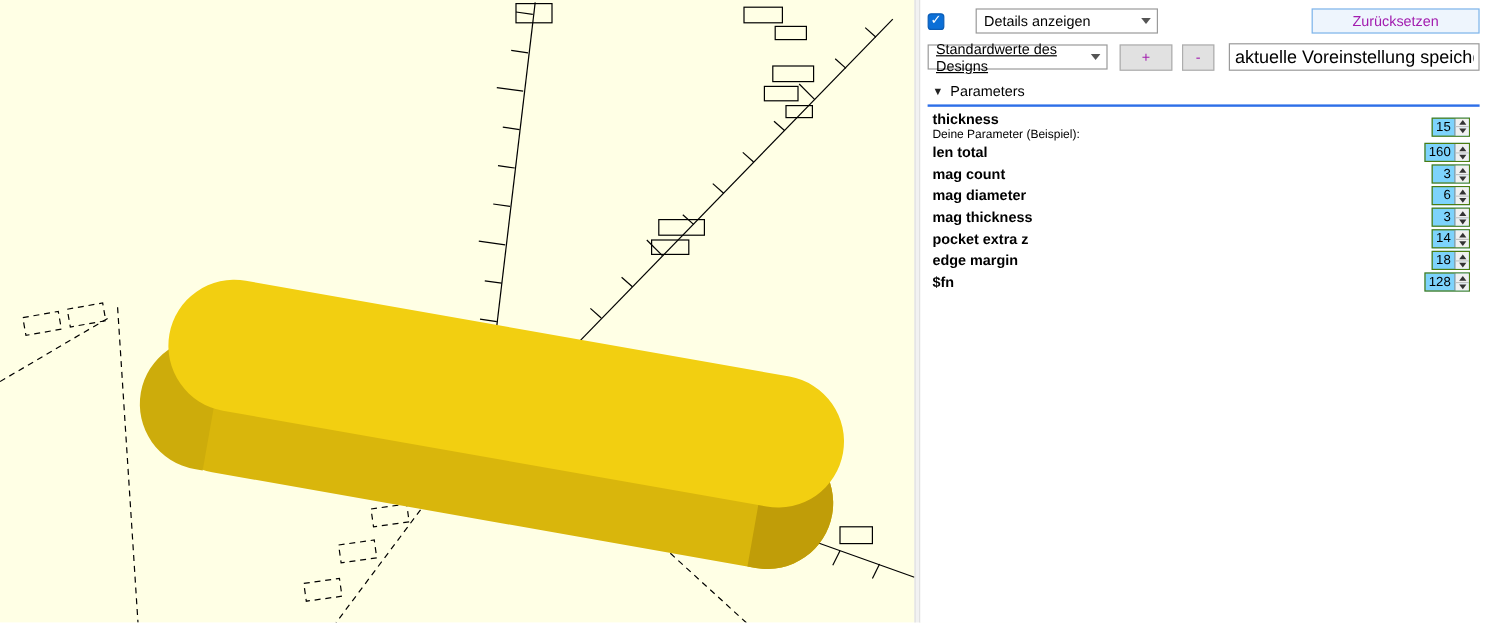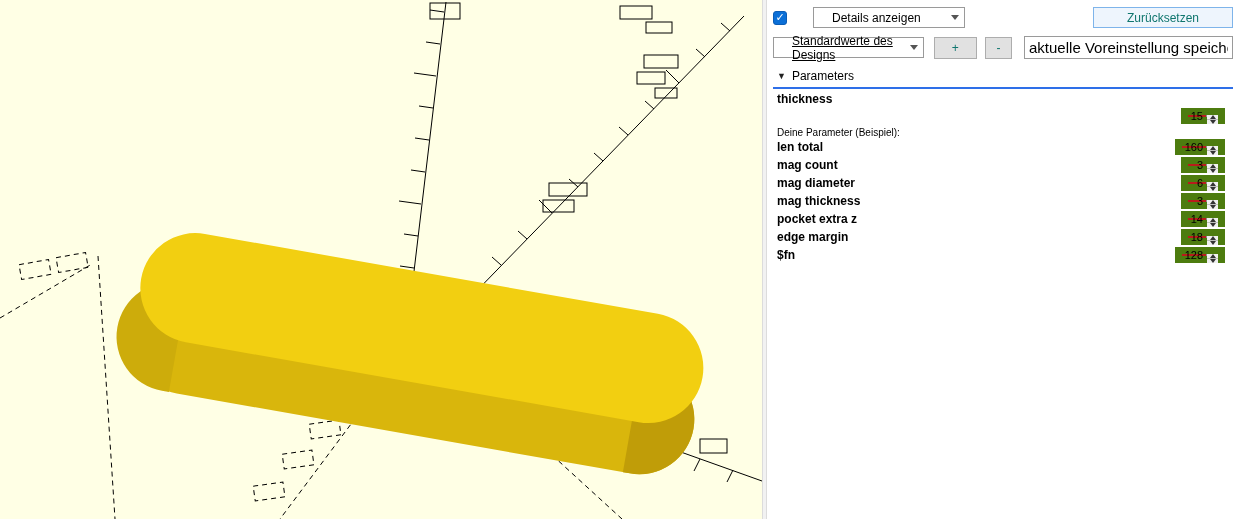--- a/index.html
+++ b/index.html
@@ -13,43 +13,43 @@
   
   .splitter { width:5px; flex:0 0 auto; background:#f2f2f2; border-left:1px solid #dcdcdc; border-right:1px solid #dcdcdc; cursor:col-resize; }
 
   
   .customizer { flex:1; background:#ffffff; padding:7px 8px 0 6px; font-size:12px; color:#000; overflow:hidden; }
   .toolbar-row { display:flex; align-items:center; margin-bottom:8px; }
   .checkbox-wrap { display:flex; align-items:center; gap:6px; cursor:default; }
   .checkbox { width:14px; height:14px; background:#0b6fd7; border:1px solid #0b5cb5; border-radius:3px; color:#fff;
               display:flex; align-items:center; justify-content:center; font-size:11px; line-height:1; }
   .combo { border:1px solid #9a9a9a; background:#fff; height:21px; display:flex; align-items:center;
-           justify-content:space-between; padding:0 5px 0 18px; font-size:12px; }
+           justify-content:space-between; padding:0 5px 0 6px; font-size:12px; }
   .combo .chev { width:0; height:0; border-left:4px solid transparent; border-right:4px solid transparent;
                  border-top:5px solid #555; margin-left:8px; }
   .combo.details { width:152px; margin-left:26px; }
   .combo.preset { width:158px;text-decoration:underline; }
-  .btn { background:#e1e1e1; border:1px solid #adadad; height:21px; font-size:12px; font-family:inherit; color:#0f766e;
+  .btn { background:#e1e1e1; border:1px solid #adadad; height:21px; font-size:12px; font-family:inherit; color:#a21caf;
          display:flex; align-items:center; justify-content:center; }
   .btn.reset { width:140px; margin-left:auto; background:#eef5fd; border-color:#7eb4ea; }
   .btn.plus { width:45px; height:22px; margin-left:10px; }
   .btn.minus { width:28px; height:22px; margin-left:8px; }
   .save-field { flex:1; margin-left:12px; border:1px solid #9a9a9a; height:23px; font-family:inherit;
                 font-size:15px; padding:0 4px; color:#000; background:#fff; }
 
   .params-header { display:flex; align-items:center; gap:6px; padding:2px 0 4px 4px; font-size:12px; }
   .tri-collapse { font-size:9px; color:#222; line-height:1; }
   .params-body { border-top:2px solid #2e6fe8; padding:4px 8px 0 4px; }
 
   .param-row { display:flex; align-items:center; justify-content:space-between; min-height:18px; }
-  .param-labels { display:flex; flex-direction:column; line-height:1.15;gap:20px; }
+  .param-labels { display:flex; flex-direction:column; line-height:1.15; }
   .param-label { font-weight:bold; font-size:12px; }
   .param-desc { font-size:10px; font-weight:normal; }
 
-  .spinbox { display:inline-flex; align-items:stretch; border:7px solid #4d7c0f; background:#b91c1c; height:16px; }
+  .spinbox { display:inline-flex; align-items:stretch; border:1px solid #4d7c0f; background:#7dd3fc; height:16px; }
   .spin-value { font-size:11px; padding:0 3px; min-width:18px; display:flex; align-items:center; justify-content:flex-end; }
   .spin-btns { display:flex; flex-direction:column; width:12px; border-left:1px solid #8a8a8a; }
   .spin-up, .spin-down { flex:1; background:#f0f0f0; display:flex; align-items:center; justify-content:center; }
   .spin-up { border-bottom:1px solid #c0c0c0; }
   .tri-up { width:0; height:0; border-left:3px solid transparent; border-right:3px solid transparent; border-bottom:4px solid #333; }
   .tri-down { width:0; height:0; border-left:3px solid transparent; border-right:3px solid transparent; border-top:4px solid #333; }
 </style>
 </head>
 <body>
 

